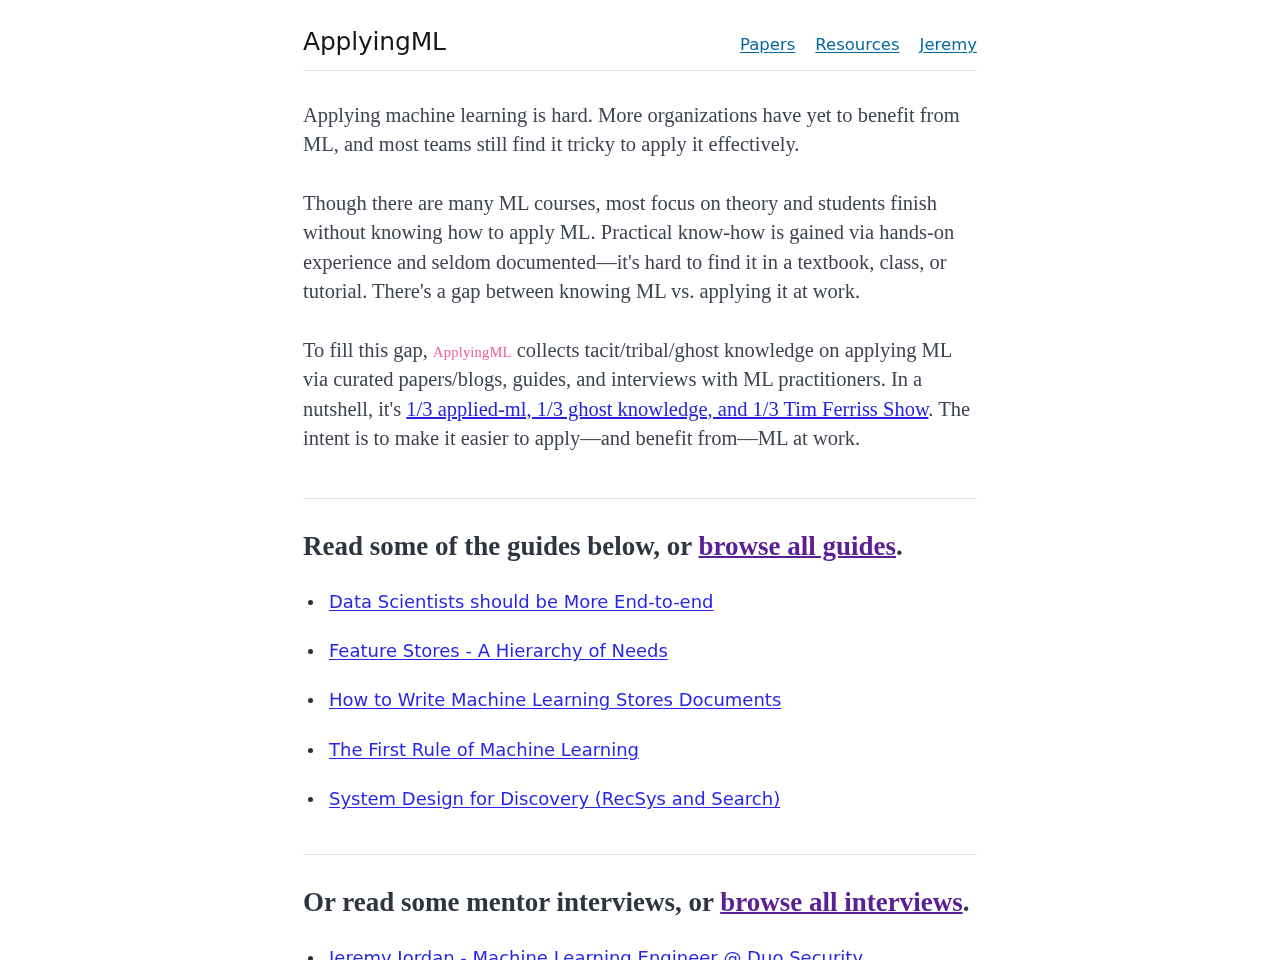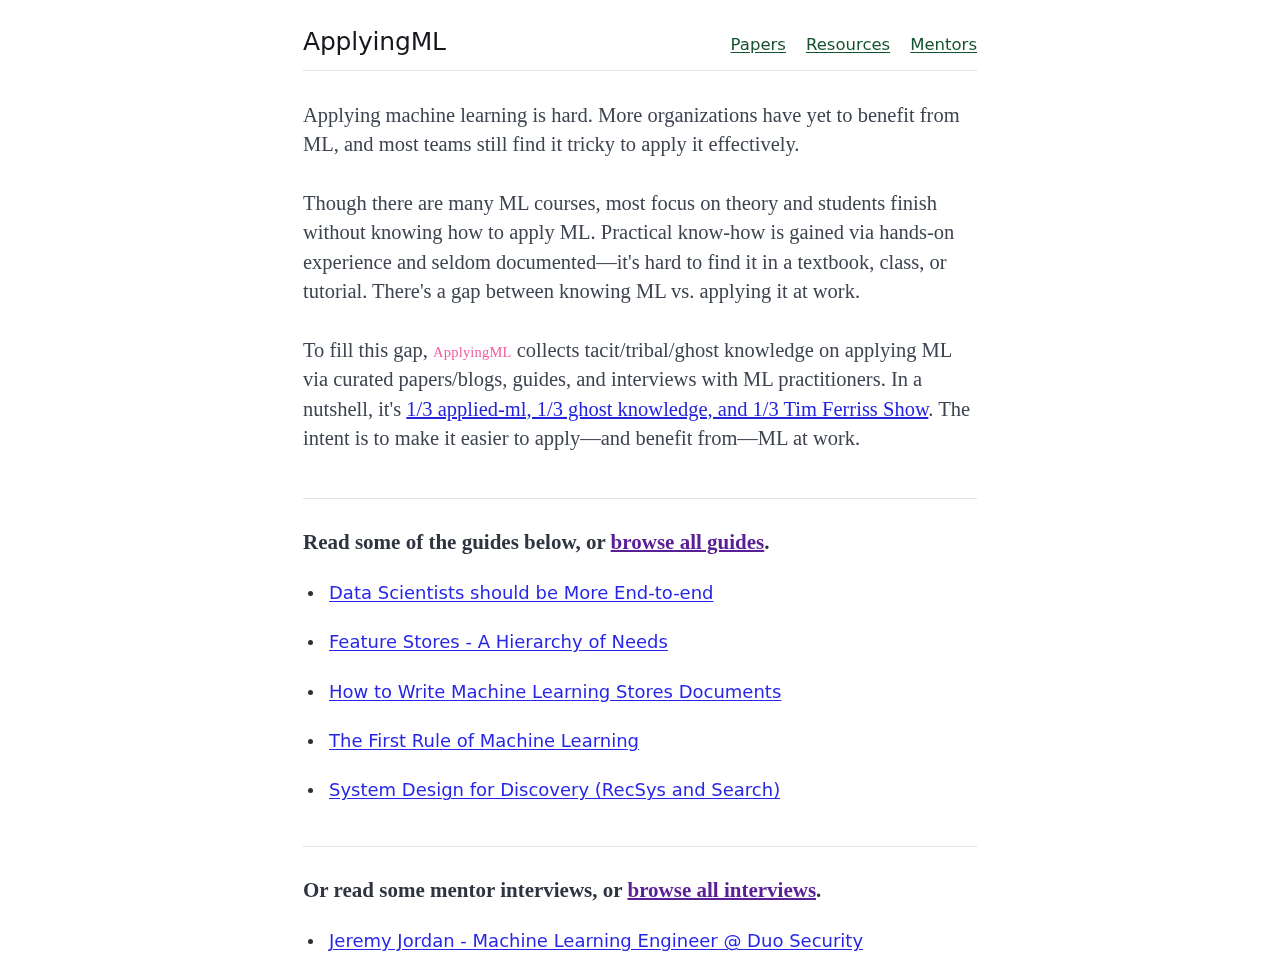--- a/index.html
+++ b/index.html
@@ -40,21 +40,21 @@
     cursor: pointer;
   }
   .nav {
     display: flex;
     gap: 20px;
     align-items: baseline;
   }
   .nav-link {
     font-family: "DejaVu Sans", "Liberation Sans", sans-serif;
     font-size: 16.5px;
-    color: #14532d;
+    color: #0369a1;
     text-decoration: underline;
     text-underline-offset: 2px;
     cursor: pointer;
     white-space: nowrap;
   }
 
   .rule {
     border: 0;
     border-top: 1px solid #e2e2e2;
     margin: 0;
@@ -94,21 +94,21 @@
     text-underline-offset: 1px;
     font-weight: bold;
     cursor: pointer;
   }
 
   
   .section-rule {
     margin-top: 44px;
   }
   .section-intro {
-    font-size: 21px;
+    font-size: 27px;
     line-height: 1.44;
     font-weight: bold;
     color: #2f3540;
     margin-top: 28px;
   }
 
   ul.link-list {
     list-style: none;
     margin: 24px 0 0 0;
     padding: 0;
@@ -146,21 +146,21 @@
 <body>
 
 <div class="page">
 
   <header class="site-header">
     <div class="logo">ApplyingML</div>
 
     <nav class="nav">
       <a class="nav-link">Papers</a>
       <a class="nav-link">Resources</a>
-      <a class="nav-link">Mentors</a>
+      <a class="nav-link">Jeremy</a>
     </nav>
   </header>
 
   <hr class="rule">
 
   <section class="prose">
 
     <p>Applying machine learning is hard. More organizations have yet to benefit from ML, and most teams still find it tricky to apply it effectively.</p>
 
     <p>Though there are many ML courses, most focus on theory and students finish without knowing how to apply ML. Practical know-how is gained via hands-on experience and seldom documented—it's hard to find it in a textbook, class, or tutorial. There's a gap between knowing ML vs. applying it at work.</p>

